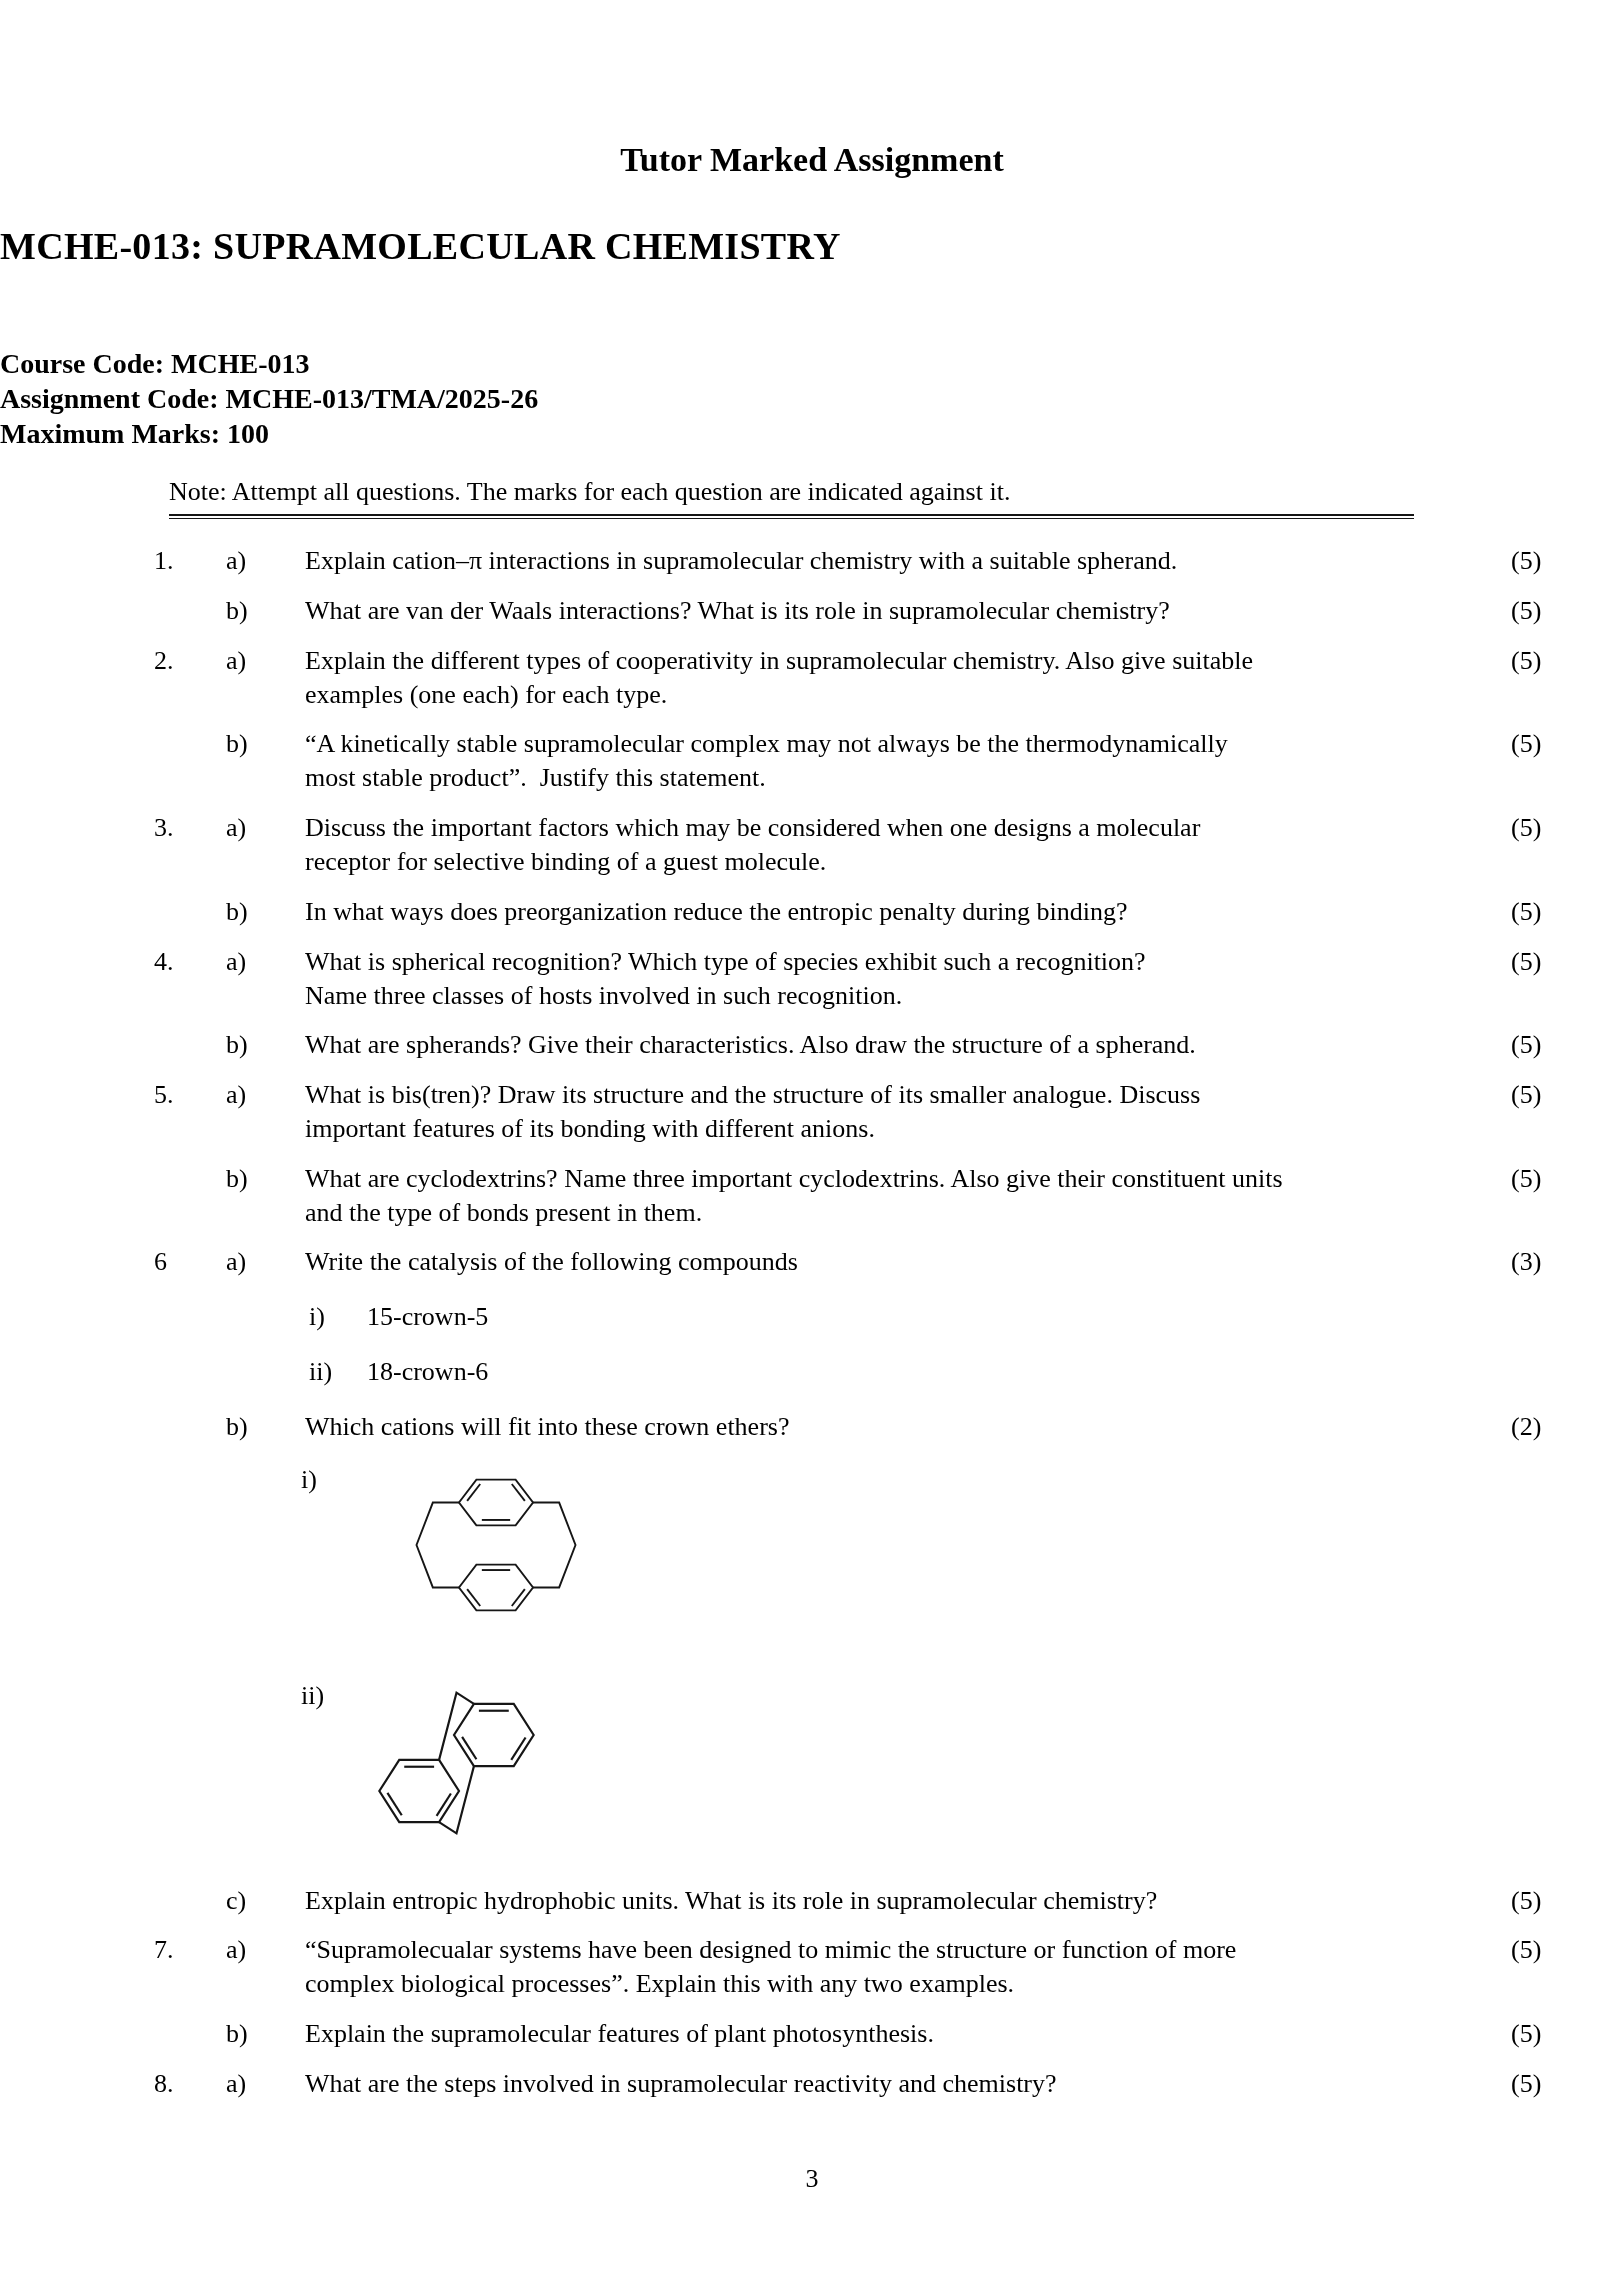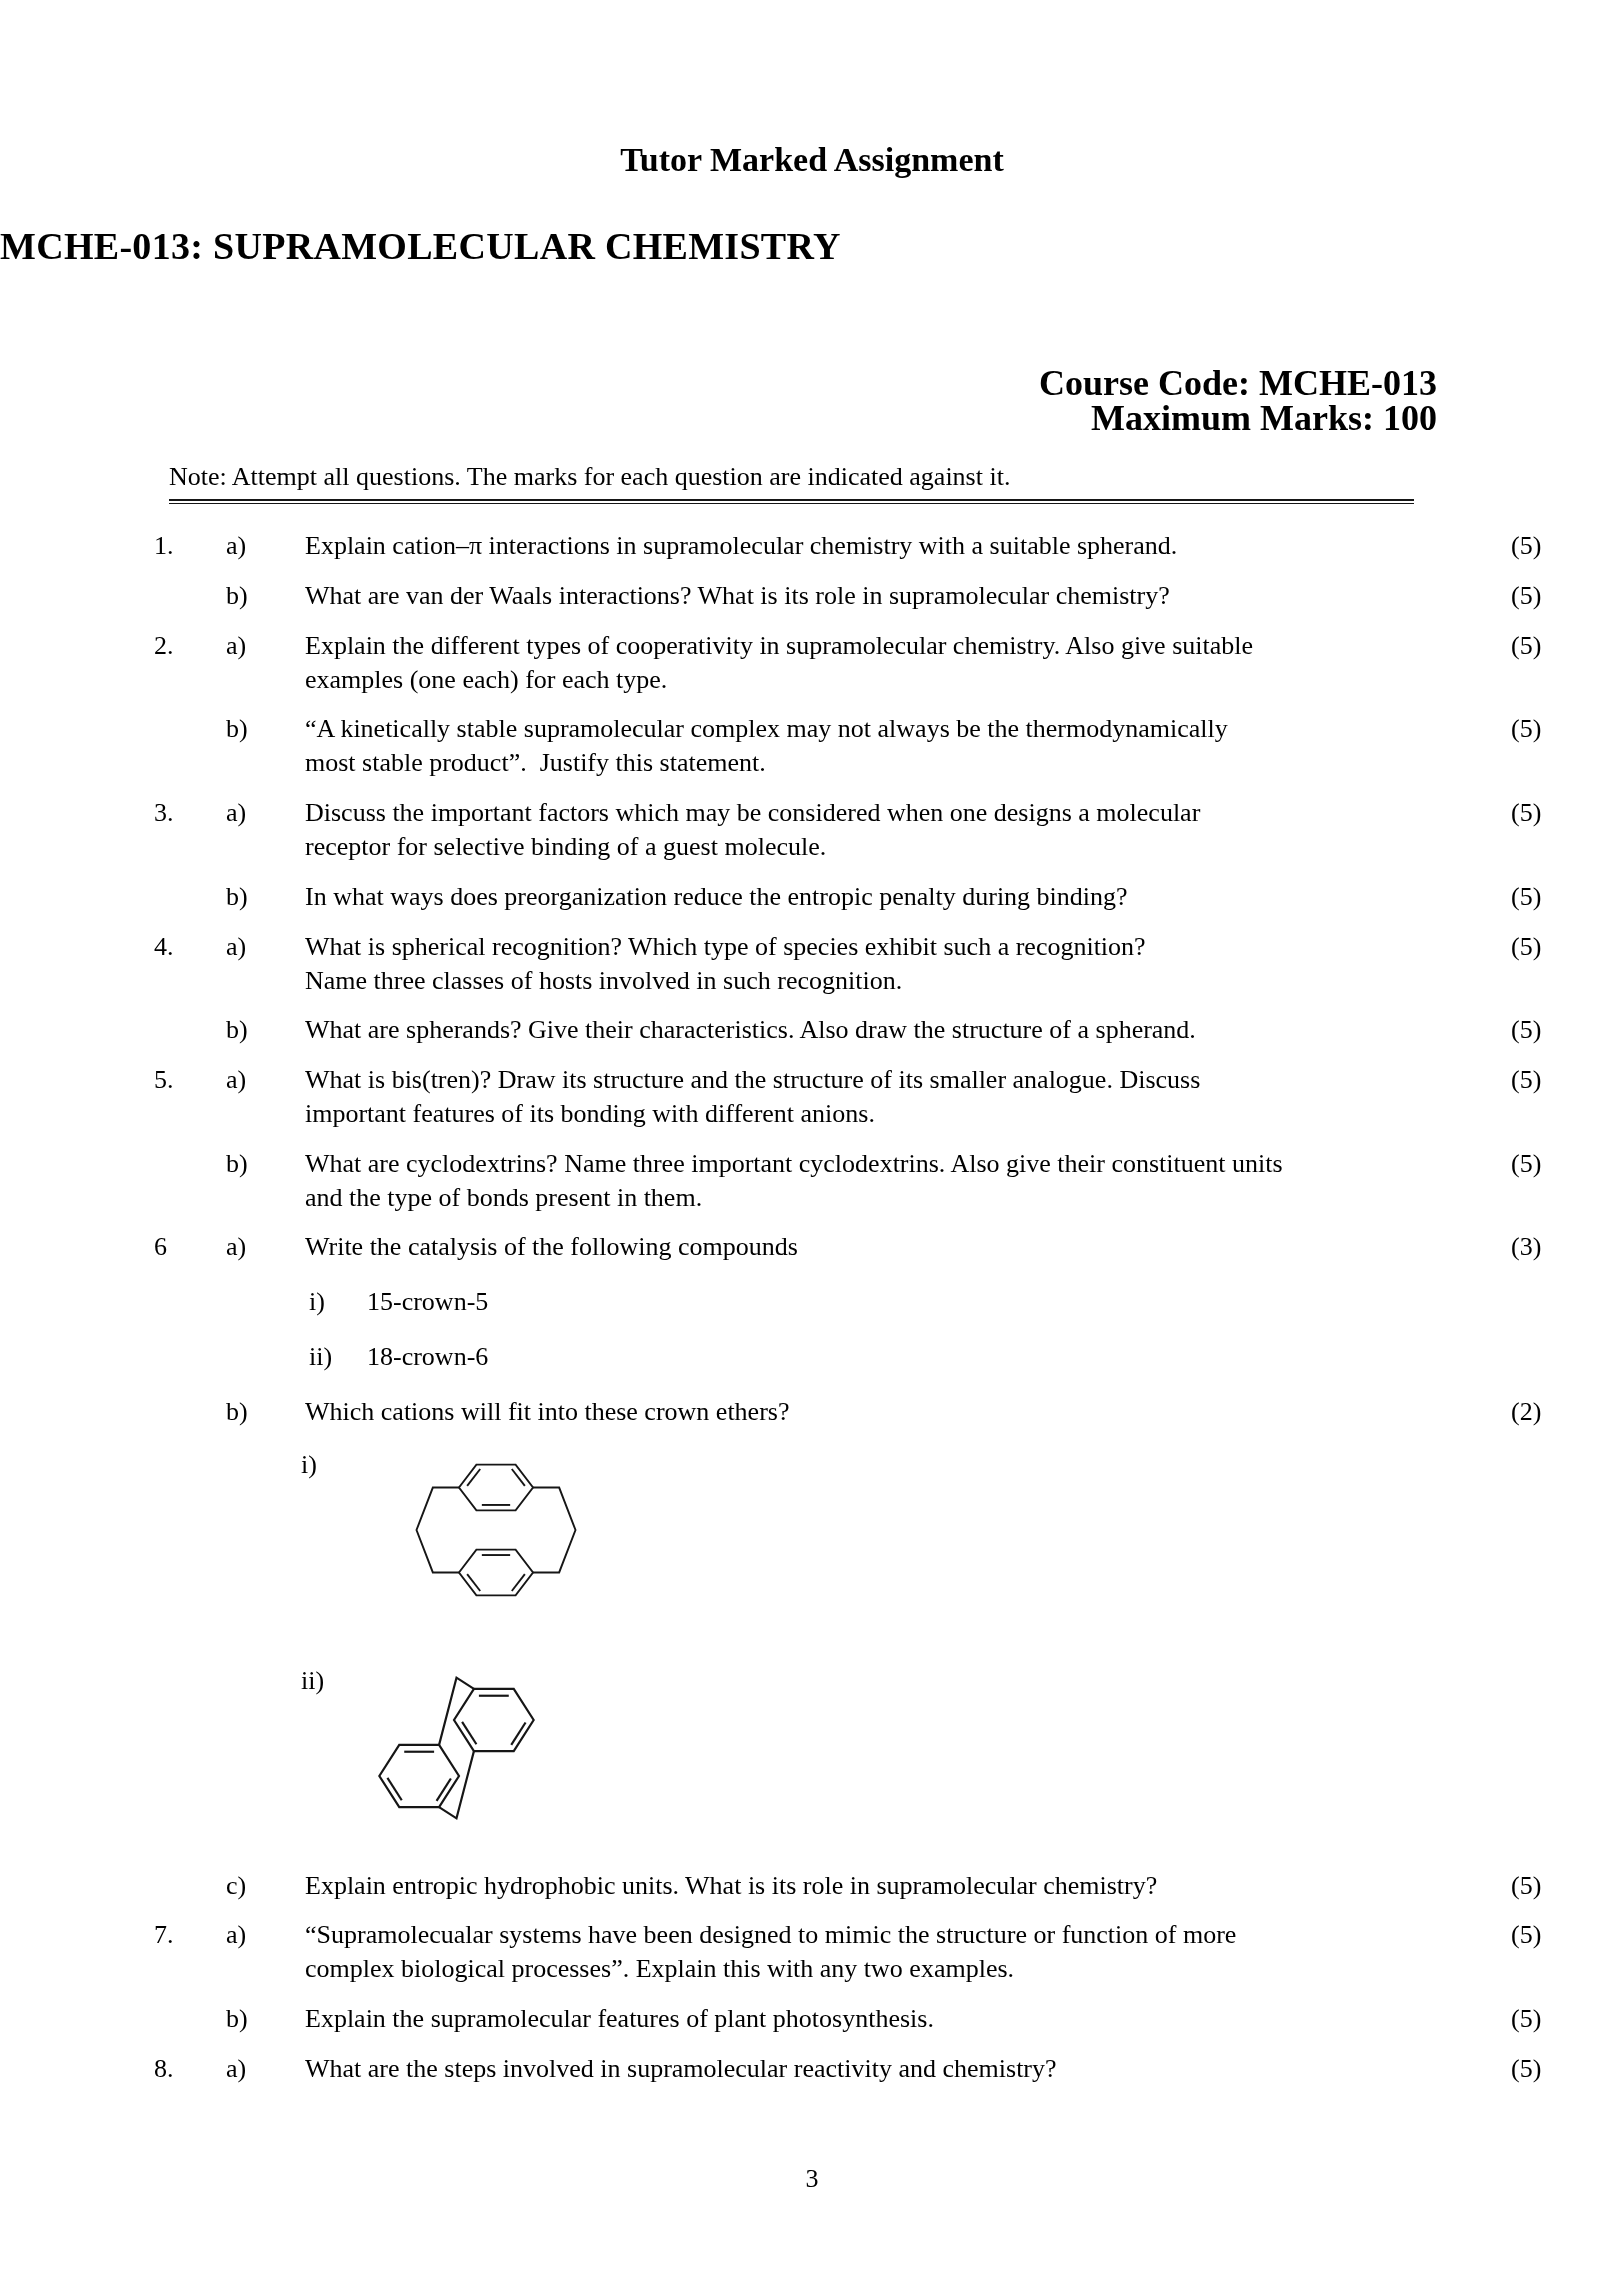--- a/index.html
+++ b/index.html
@@ -20,24 +20,24 @@
   }
   .title2 {
     margin-top:39px;
     text-align:left;
     font-weight:bold;
     font-size:38px;
     line-height:50px;
     letter-spacing:0.3px;
   }
   .meta {
-    margin:95px 187px 0 0;
-    text-align:right;
+    margin:75px 187px 0 0;
+    text-align:left;
     font-weight:bold;
-    font-size:36px;
+    font-size:28px;
     line-height:35px;
   }
   .note-block { margin:23.6px 0 0 169px; width:1245px; }
   .note-text { font-weight:normal; font-size:26px; line-height:33px; }
   .rule-a { height:2px; background:#161616; margin-top:6.5px; }
   .rule-b { height:1.3px; background:#161616; margin-top:2px; }
 
   #questions {
     margin:25px 0 0 154px;
     font-size:26px;
@@ -68,20 +68,21 @@
 <body>
 
 <div class="page">
 
   <div class="title1">Tutor Marked Assignment</div>
 
   <div class="title2">MCHE-013: SUPRAMOLECULAR CHEMISTRY</div>
 
   <div class="meta">
     <div>Course Code: MCHE-013</div>
+    <div>Assignment Code: MCHE-013/TMA/2025-26</div>
     <div>Maximum Marks: 100</div>
   </div>
 
   <div class="note-block">
     <div class="note-text">Note: Attempt all questions. The marks for each question are indicated against it.</div>
     <div class="rule-a"></div>
     <div class="rule-b"></div>
   </div>
 
   <div id="questions">

